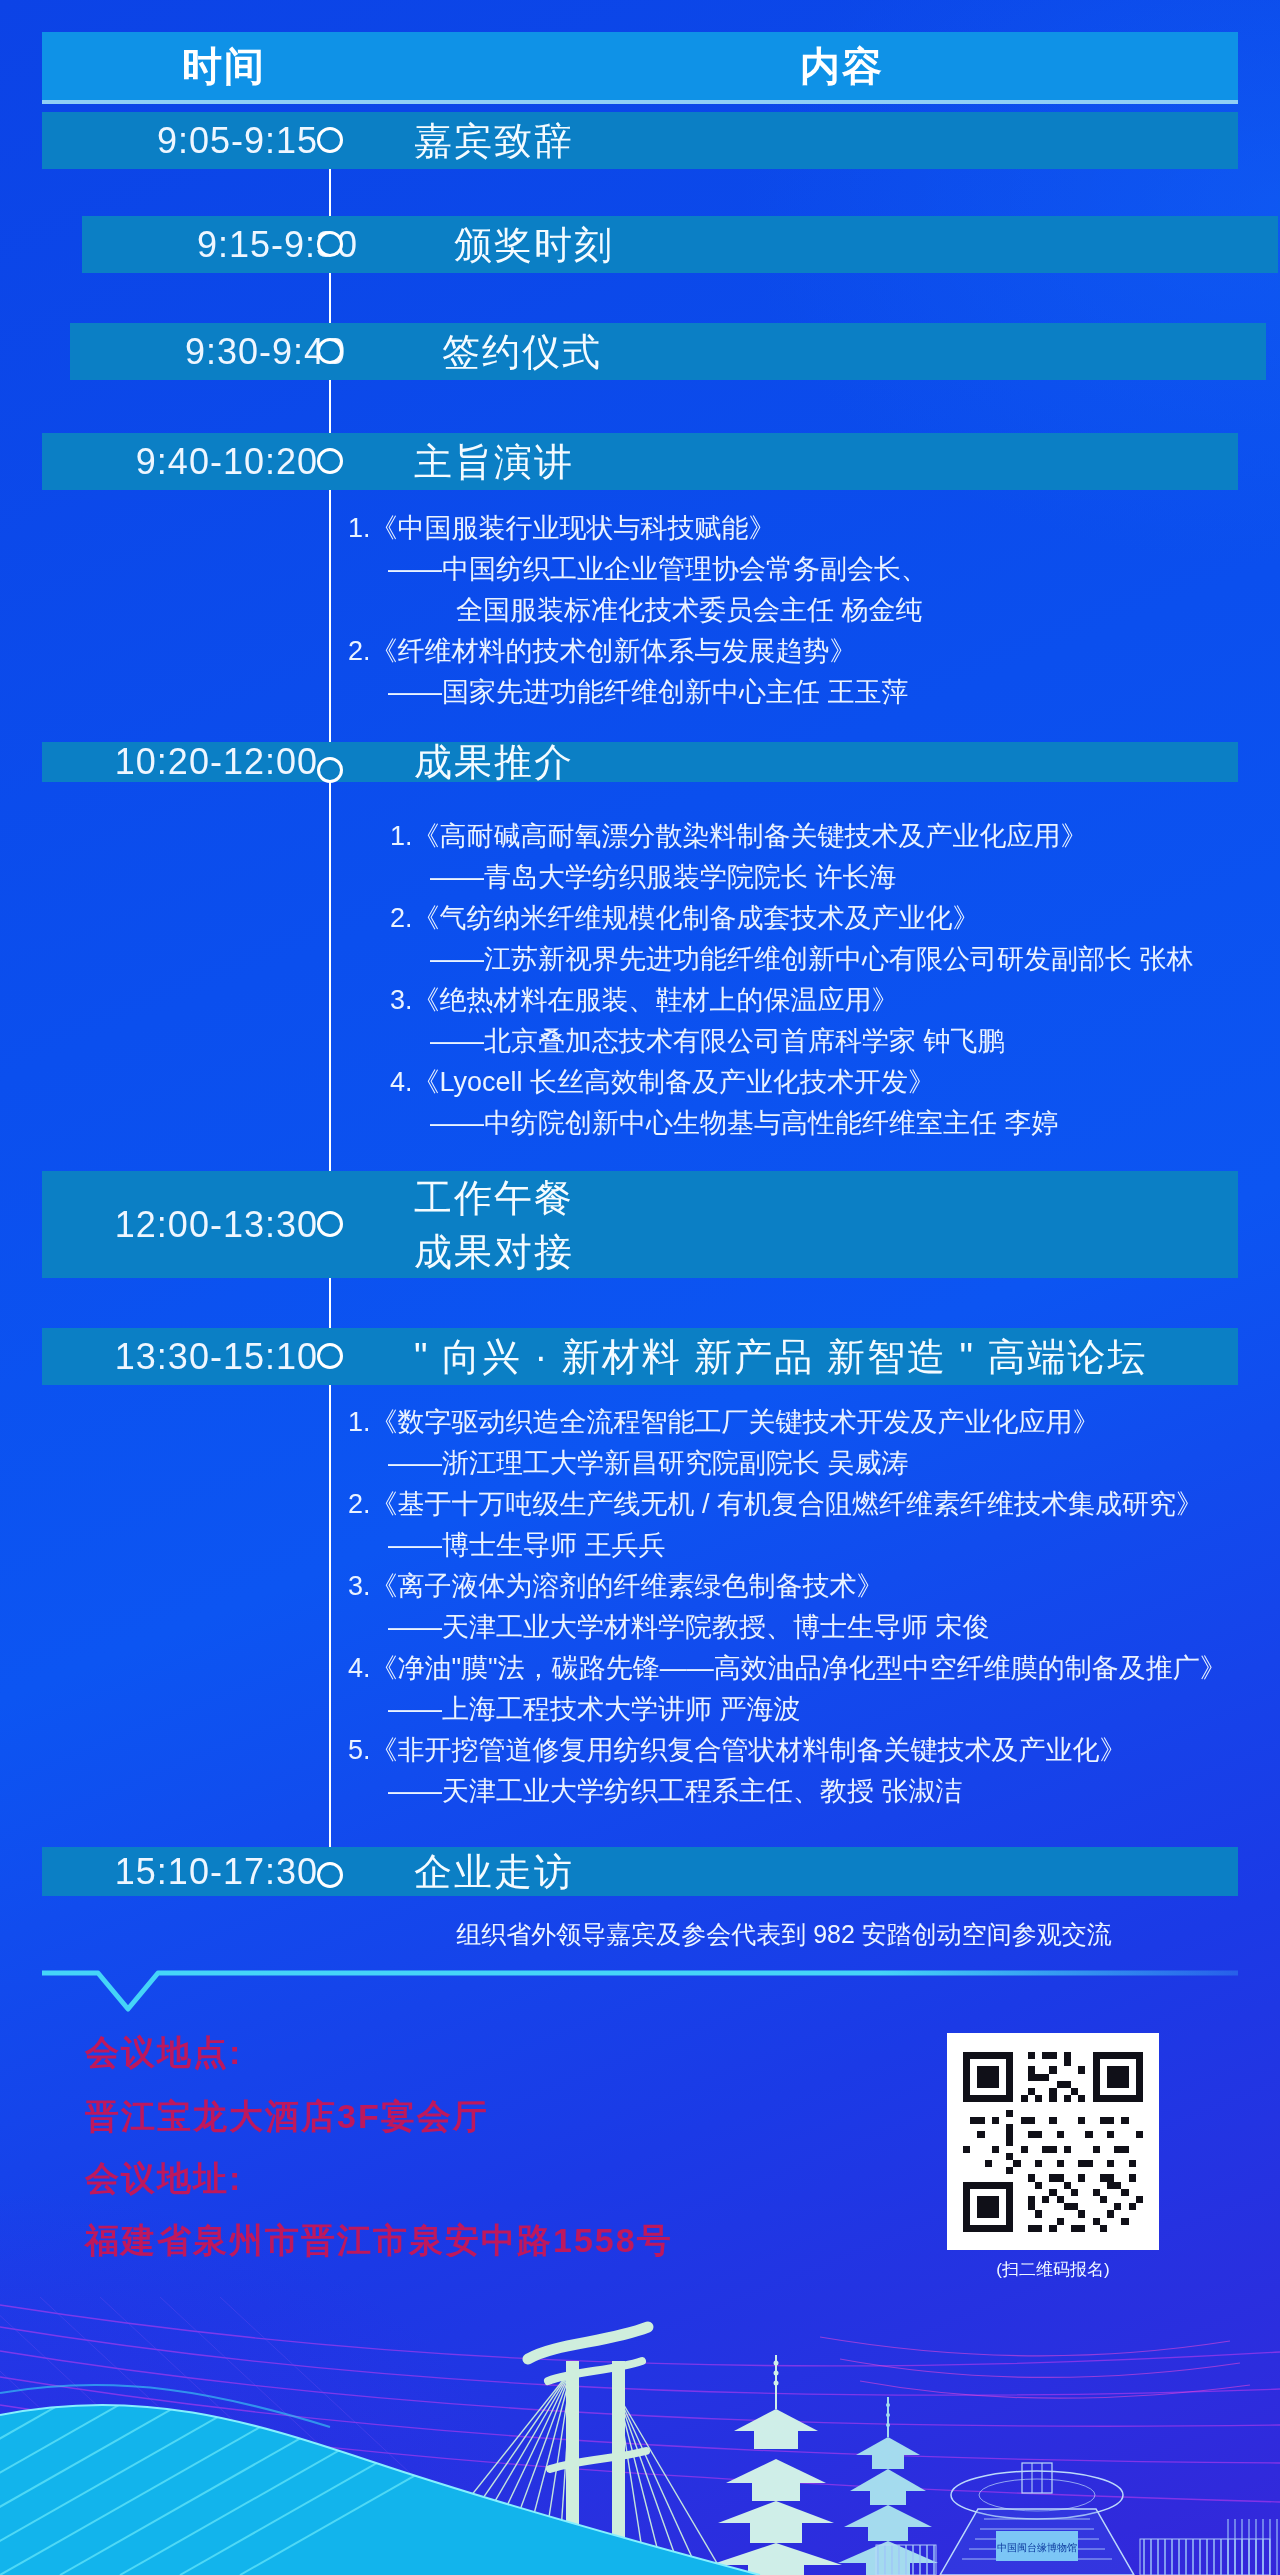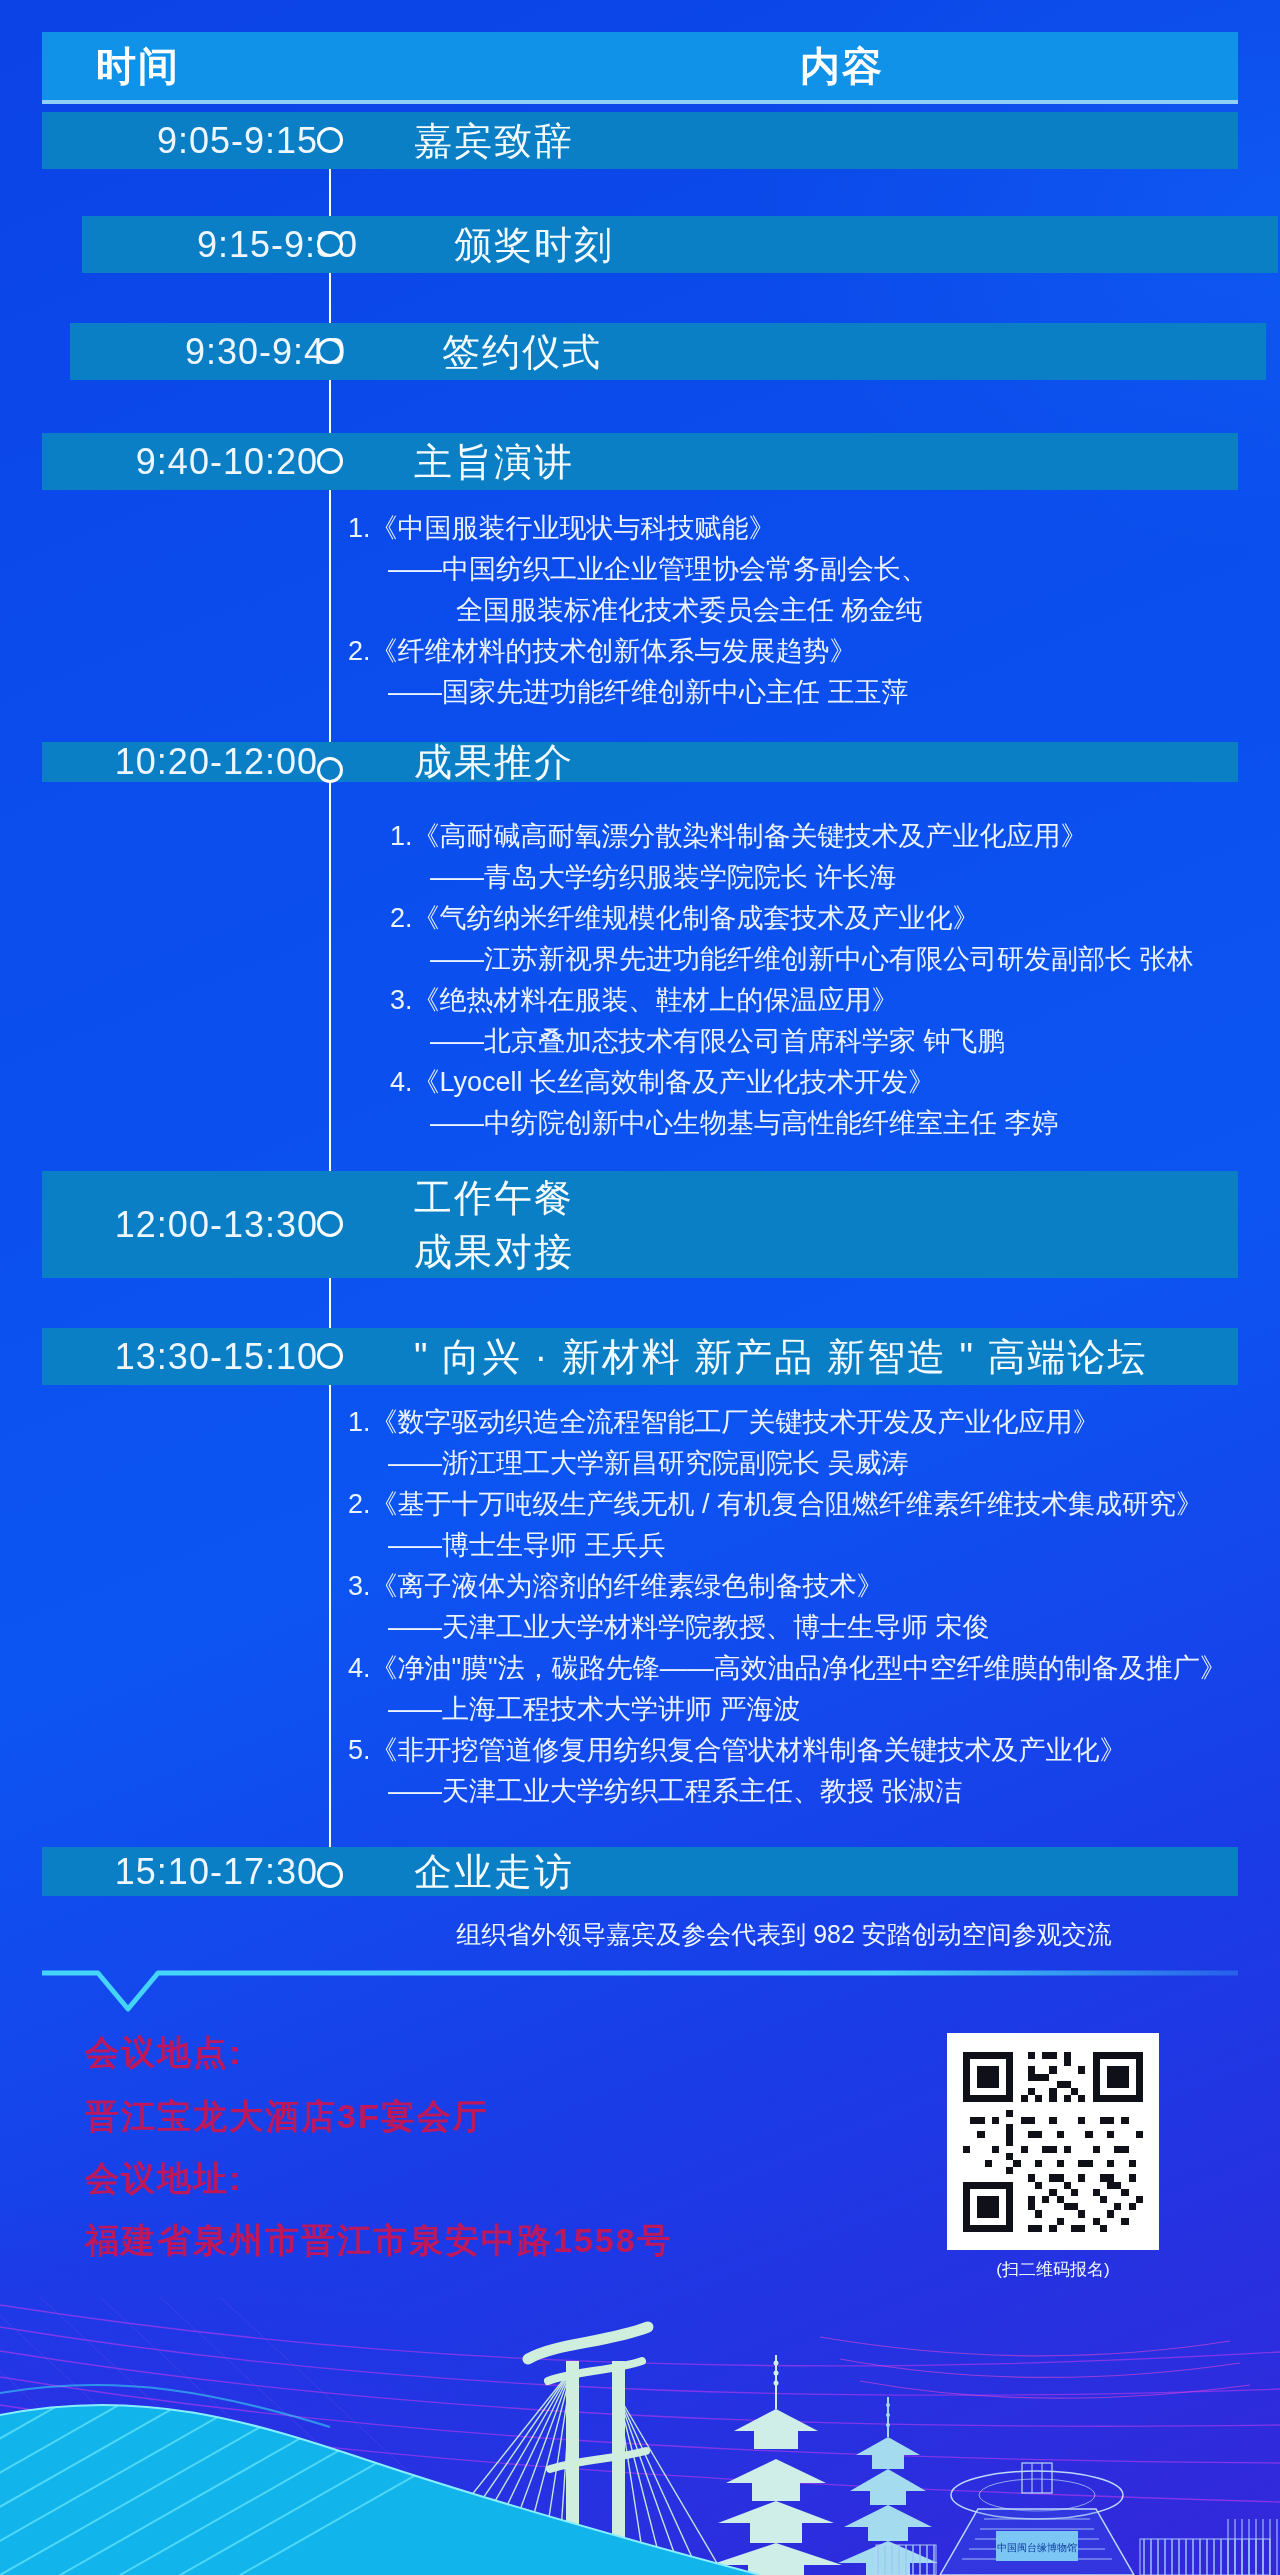--- a/index.html
+++ b/index.html
@@ -8,21 +8,21 @@
     font-family:"Liberation Sans",sans-serif;
     background:
       radial-gradient(900px 600px at 100% 8%, rgba(20,110,255,0.35), rgba(20,110,255,0) 60%),
       radial-gradient(1000px 700px at 0% 100%, rgba(70,30,225,0.45), rgba(70,30,225,0) 55%),
       linear-gradient(158deg,#0c43e6 0%,#0b4fee 35%,#0c55f2 55%,#1b3ae6 78%,#3427da 100%);
   }
   .poster{position:absolute;inset:0;}
   .band{position:absolute;left:42px;width:1196px;background:#0b7fc5;}
   .header-band{background:#0f92e7;border-bottom:4px solid rgba(215,240,252,0.65);}
   .hcol{position:absolute;top:50%;transform:translateY(-50%);color:#ffffff;font-size:40px;font-weight:bold;letter-spacing:2px;}
-  .hcol.time-col{left:54px;width:280px;}
+  .hcol.time-col{left:42px;width:280px;text-align:center;}
   .hcol.content-col{left:600px;width:400px;text-align:center;}
   .time{position:absolute;left:40px;width:236px;text-align:right;top:50%;transform:translateY(-50%);
         color:#eef6ff;font-size:36px;letter-spacing:1px;white-space:nowrap;}
   .title{position:absolute;left:372px;top:50%;transform:translateY(-50%);
          color:#f4fbff;font-size:38px;letter-spacing:2px;white-space:nowrap;}
   .title.two-line{line-height:54px;}
   .tl-line{position:absolute;left:329px;top:140px;width:2px;height:1736px;background:#ffffff;}
   .tl-dot{position:absolute;left:317px;width:20px;height:20px;border:3px solid #ffffff;border-radius:50%;background:#0b7fc5;}
   .details{position:absolute;left:348px;width:860px;color:#eaf3ff;font-size:27px;line-height:41px;white-space:nowrap;}
   .dl{}

